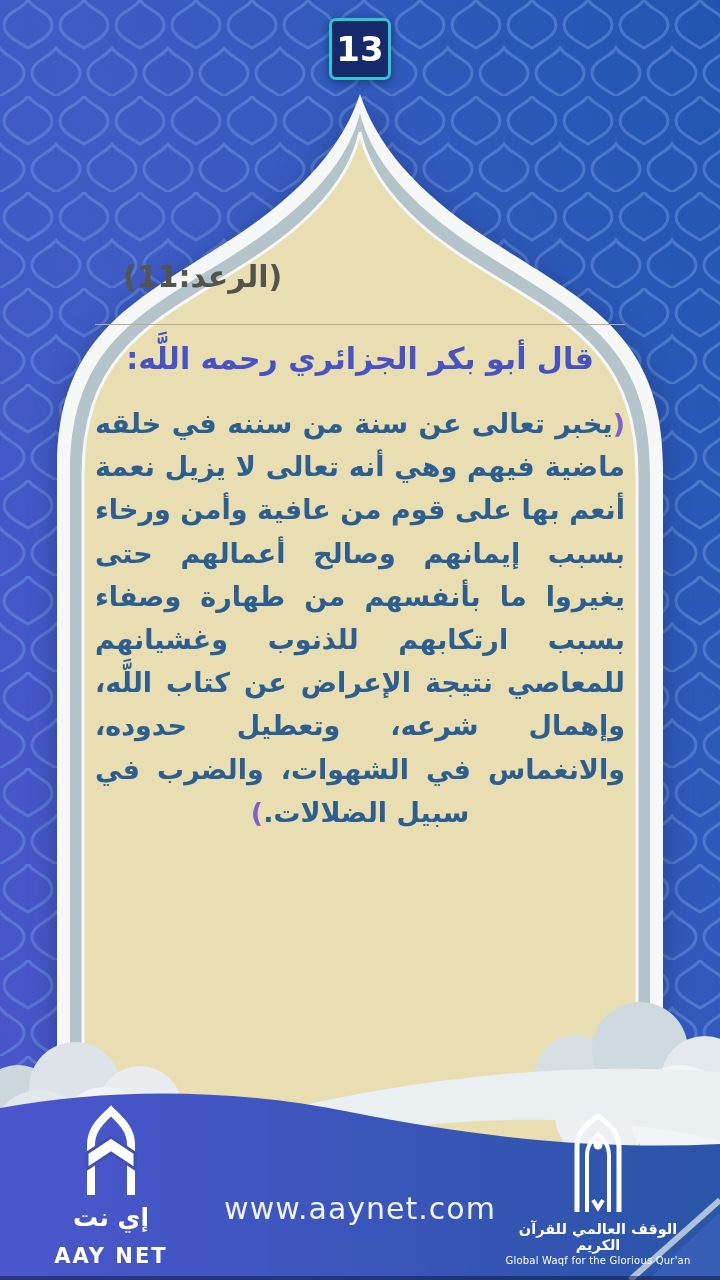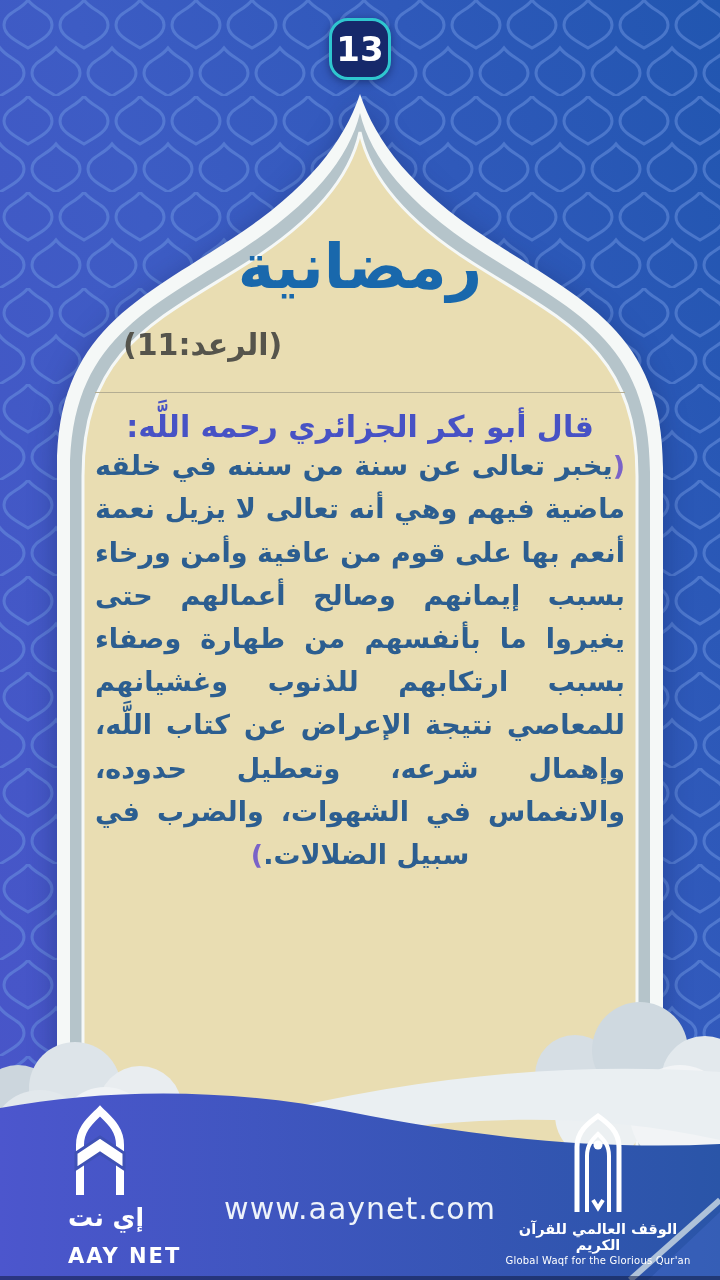--- a/index.html
+++ b/index.html
@@ -6,45 +6,45 @@
   body{font-family:"DejaVu Sans",sans-serif;}
   .canvas{
     position:relative;width:720px;height:1280px;overflow:hidden;
     background:linear-gradient(70deg,#4a54c9 0%,#3d5cc4 45%,#2156b0 100%);
   }
   svg.bg-pattern{position:absolute;inset:0;z-index:0;display:block;}
   svg.arch-svg{position:absolute;inset:0;z-index:1;display:block;}
   
   .badge{
     position:absolute;left:329px;top:18px;width:62px;height:62px;z-index:6;
-    background:#16296b;border:3px solid #2fc6cf;border-radius:19px;
+    background:#16296b;border:3px solid #2fc6cf;border-radius:7px;
     box-sizing:border-box;display:flex;align-items:center;justify-content:center;
     color:#fff;font-size:34px;font-weight:bold;
     box-shadow:0 2px 8px rgba(5,12,45,.45);
   }
   
   .content{
     position:absolute;left:95px;right:95px;top:233px;z-index:2;
     direction:rtl;text-align:center;
   }
   .title{color:#1968ac;font-size:62px;font-weight:bold;line-height:1.1;letter-spacing:-1px;}
   .verse-row{margin-top:52px;color:#2a6488;font-size:25px;font-weight:bold;line-height:1.4;white-space:nowrap;}
   .verse-bracket{color:#7a63c8;font-size:30px;font-weight:normal;}
   .verse-ref{margin-top:26px;text-align:left;padding-left:28px;color:#55544c;font-size:30px;font-weight:bold;direction:rtl;}
   .divider{border:none;border-top:1.5px solid #b4ad92;margin:30px 0 16px 0;width:100%;}
   .quote-heading{color:#4752c5;font-size:30px;font-weight:bold;margin-top:12px;}
   .quote-body{
-    margin-top:0;color:#2c5e90;font-size:27px;font-weight:bold;line-height:1.6;
+    margin-top:26px;color:#2c5e90;font-size:27px;font-weight:bold;line-height:1.6;
     text-align:justify;text-align-last:center;
   }
   .paren{color:#7a63c8;}
   
   svg.clouds-svg{position:absolute;left:0;bottom:0;z-index:3;display:block;}
   .footer-item{color:#fff;z-index:4;}
-  .aaynet-logo{position:absolute;left:68px;bottom:12px;width:134px;text-align:left;}
+  .aaynet-logo{position:absolute;left:44px;bottom:12px;width:134px;text-align:center;}
   .aaynet-arabic{font-size:25px;font-weight:bold;letter-spacing:2px;margin-top:2px;}
   .aaynet-latin{font-size:21px;font-weight:bold;letter-spacing:2px;margin-top:12px;}
   .website{position:absolute;left:0;right:0;bottom:54px;text-align:center;font-size:30px;color:#eef3fa;letter-spacing:1px;font-weight:normal;}
   .waqf-logo{position:absolute;right:22px;bottom:14px;width:200px;text-align:center;}
   .waqf-arabic{font-size:14.5px;font-weight:bold;margin-top:3px;}
   .waqf-english{font-size:10px;margin-top:2px;letter-spacing:.2px;}
   .bottom-edge{position:absolute;left:0;right:0;bottom:0;height:4px;background:#101b42;opacity:.55;z-index:5;}
 </style>
 </head>
 <body>
@@ -71,21 +71,20 @@
       <path d="M83,1280 L83,476 C83,348 158,320 249,262 C318,218 351,174 360,132 C369,174 402,218 471,262 C562,320 637,348 637,476 L637,1280 Z" fill="#e9ddb2" stroke="#f5f8f7" stroke-width="3"></path>
     </g>
   </svg>
 
   <div class="badge">
     <span>13</span>
   </div>
 
   <div class="content">
     <div class="title">
-      <div>رمضانية</div>
     </div>
 
 
     <div class="verse-ref">(الرعد:11)</div>
 
     <hr class="divider">
 
     <div class="quote-heading">قال أبو بكر الجزائري رحمه اللَّه:</div>
 
     <div class="quote-body">

